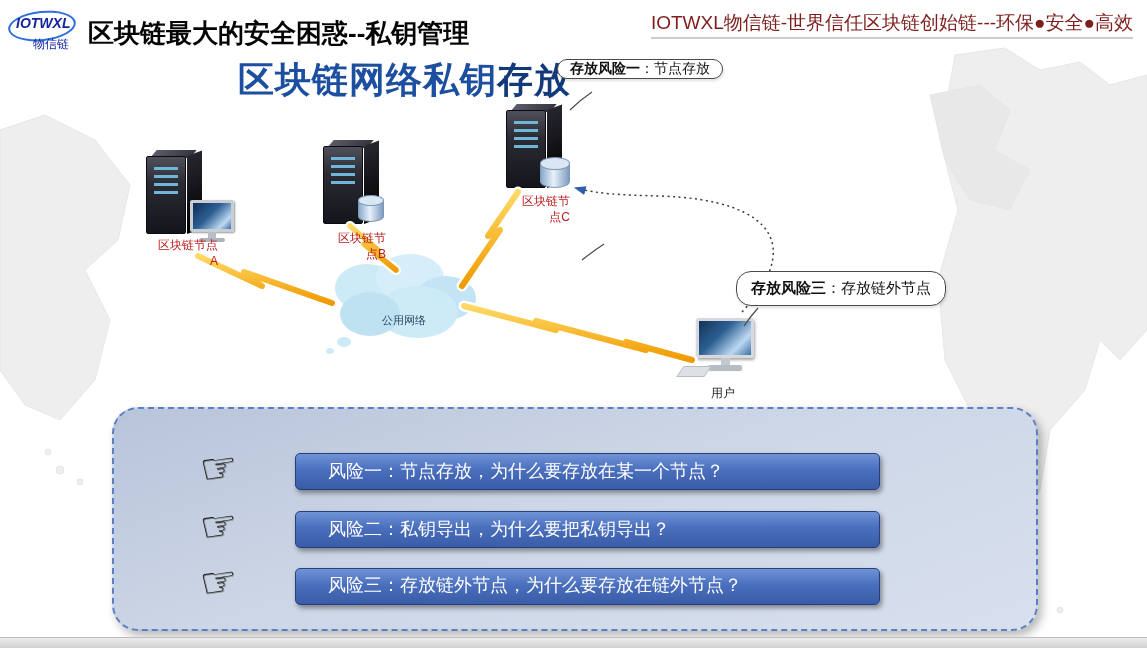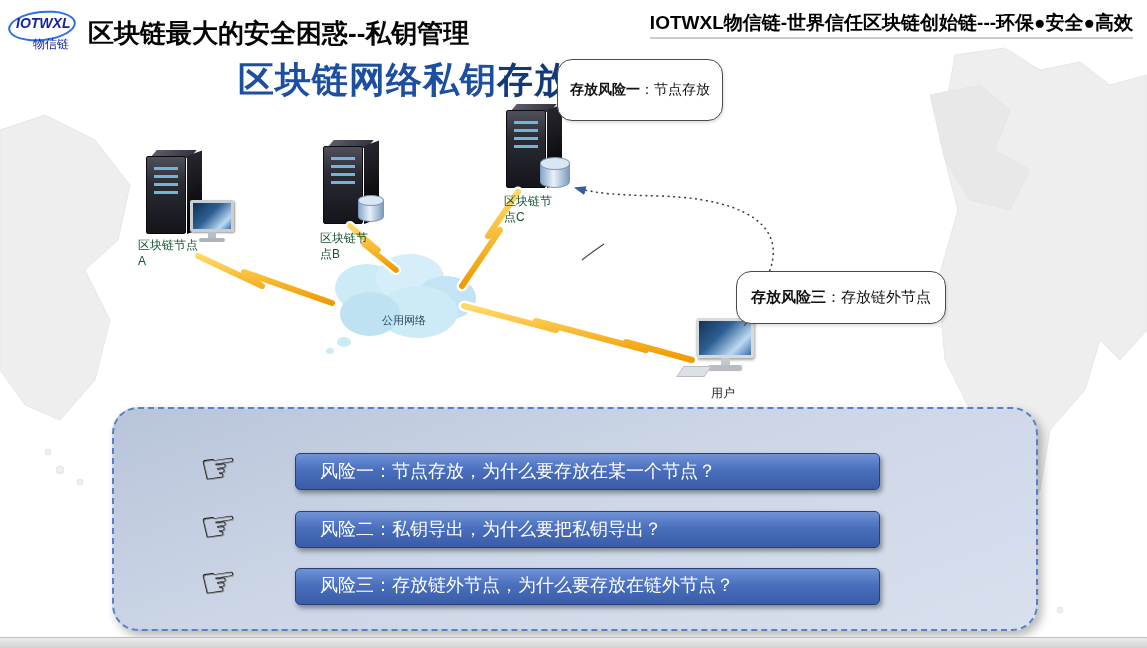--- a/index.html
+++ b/index.html
@@ -9,22 +9,22 @@
   
   .map{position:absolute;left:0;top:0;z-index:0;}
 
   
   .logo{position:absolute;left:8px;top:4px;width:72px;height:46px;z-index:6;}
   .logo-ring{position:absolute;left:0px;top:7px;width:64px;height:26px;border:2px solid #2f6fe0;
              border-radius:50%;transform:rotate(-6deg);}
   .logo-text{position:absolute;left:8px;top:11px;font-size:14px;font-weight:bold;font-style:italic;color:#13249f;}
   .logo-sub{position:absolute;left:25px;top:32px;font-size:12px;color:#13249f;}
   .header-title{position:absolute;left:88px;top:16px;z-index:6;font-size:26px;font-weight:bold;color:#050505;}
-  .tagline{position:absolute;right:14px;top:10px;z-index:6;font-size:19px;color:#000000;
-           border-bottom:2px solid #cccccc;padding-bottom:1px;white-space:nowrap;font-weight:bold;}
+  .tagline{position:absolute;right:14px;top:10px;z-index:6;font-size:19px;color:#7f1d1d;
+           border-bottom:2px solid #cccccc;padding-bottom:1px;white-space:nowrap;}
 
   
   .diagram-title{position:absolute;left:238px;top:56px;z-index:4;font-size:36px;font-weight:bold;
                  color:#1d4fa1;letter-spacing:1px;}
   .diagram-title .t2{font-weight:900;color:#123a7a;}
 
   
   .server{position:absolute;z-index:2;width:58px;height:86px;}
   .srv-top{position:absolute;left:4px;top:-6px;width:40px;height:8px;background:linear-gradient(90deg,#5c5c6a,#34343e);
            transform:skewX(-40deg);transform-origin:0 100%;}
@@ -50,46 +50,46 @@
   .pc-kbd{position:absolute;left:-14px;top:48px;width:26px;height:9px;background:#dde1e5;border:1px solid #b9bdc2;
           transform:skewX(-35deg);}
 
   
   .cylinder{position:absolute;z-index:3;background:linear-gradient(90deg,#8aa9cc,#e8f1fa 45%,#7e9cc0);
             border:1px solid #7d97b5;border-radius:50%/22%;box-sizing:border-box;}
   .cylinder::before{content:"";position:absolute;left:-1px;top:-2px;width:100%;height:38%;
             background:#d9e6f4;border:1px solid #7d97b5;border-radius:50%;}
 
   
-  .node-label{position:absolute;z-index:4;font-size:12px;color:#14532d;text-align:left;line-height:1.3;}
+  .node-label{position:absolute;z-index:4;font-size:12px;color:#b91c1c;text-align:right;line-height:1.3;}
   .user-label{position:absolute;left:688px;top:385px;width:70px;text-align:center;font-size:12px;color:#222;z-index:4;}
 
   
   .cloud-svg{position:absolute;left:322px;top:246px;z-index:1;}
   .overlay-svg{position:absolute;left:0;top:0;z-index:3;pointer-events:none;}
 
   
   .callout{position:absolute;z-index:5;background:#fff;border:1px solid #4a4a4a;border-radius:15px;
-           padding:21px 12px;font-size:14px;color:#111;box-shadow:1px 2px 3px rgba(0,0,0,.12);white-space:nowrap;}
+           padding:0 12px;font-size:14px;color:#111;box-shadow:1px 2px 3px rgba(0,0,0,.12);white-space:nowrap;}
   .callout b{font-weight:bold;}
   .callout1{left:557px;top:59px;}
   .callout2{left:584px;top:211px;}
-  .callout3{left:736px;top:271px;font-size:15px;padding:16px 14px;}
+  .callout3{left:736px;top:271px;font-size:15px;padding:7px 14px;}
 
   
   .risk-panel{position:absolute;left:112px;top:407px;width:926px;height:224px;z-index:5;border-radius:26px;
               background:linear-gradient(160deg,#b8c4da 0%,#ccd6e6 45%,#d8e0ee 100%);
               border:2px dashed #5b7fc4;box-shadow:4px 5px 10px rgba(0,0,0,.28);box-sizing:border-box;}
   .hand{position:absolute;left:86px;font-size:42px;line-height:42px;color:#111;
         font-family:"DejaVu Sans",sans-serif;transform:rotate(-8deg);text-shadow:1px 1px 0 #888;}
   .hand1{top:38px;}.hand2{top:96px;}.hand3{top:152px;}
   .risk-bar{position:absolute;left:181px;width:585px;height:37px;border-radius:5px;border:1px solid #26407c;
             background:linear-gradient(180deg,#7093d6 0%,#4a6fbd 45%,#3a5ca8 100%);
             box-shadow:2px 3px 5px rgba(0,0,0,.4);color:#fff;font-size:18px;line-height:35px;
-            padding-left:24px;box-sizing:border-box;white-space:nowrap;}
+            padding-left:32px;box-sizing:border-box;white-space:nowrap;}
   .bar1{top:44px;}.bar2{top:102px;}.bar3{top:159px;font-family:Liberation Mono, monospace;}
 
   
   .bottom-strip{position:absolute;left:0;bottom:0;width:100%;height:11px;z-index:7;
                 background:linear-gradient(180deg,#ececec,#d2d2d2);border-top:1px solid #bdbdbd;box-sizing:border-box;}
 </style>
 </head>
 <body>
 
 <div class="slide">

